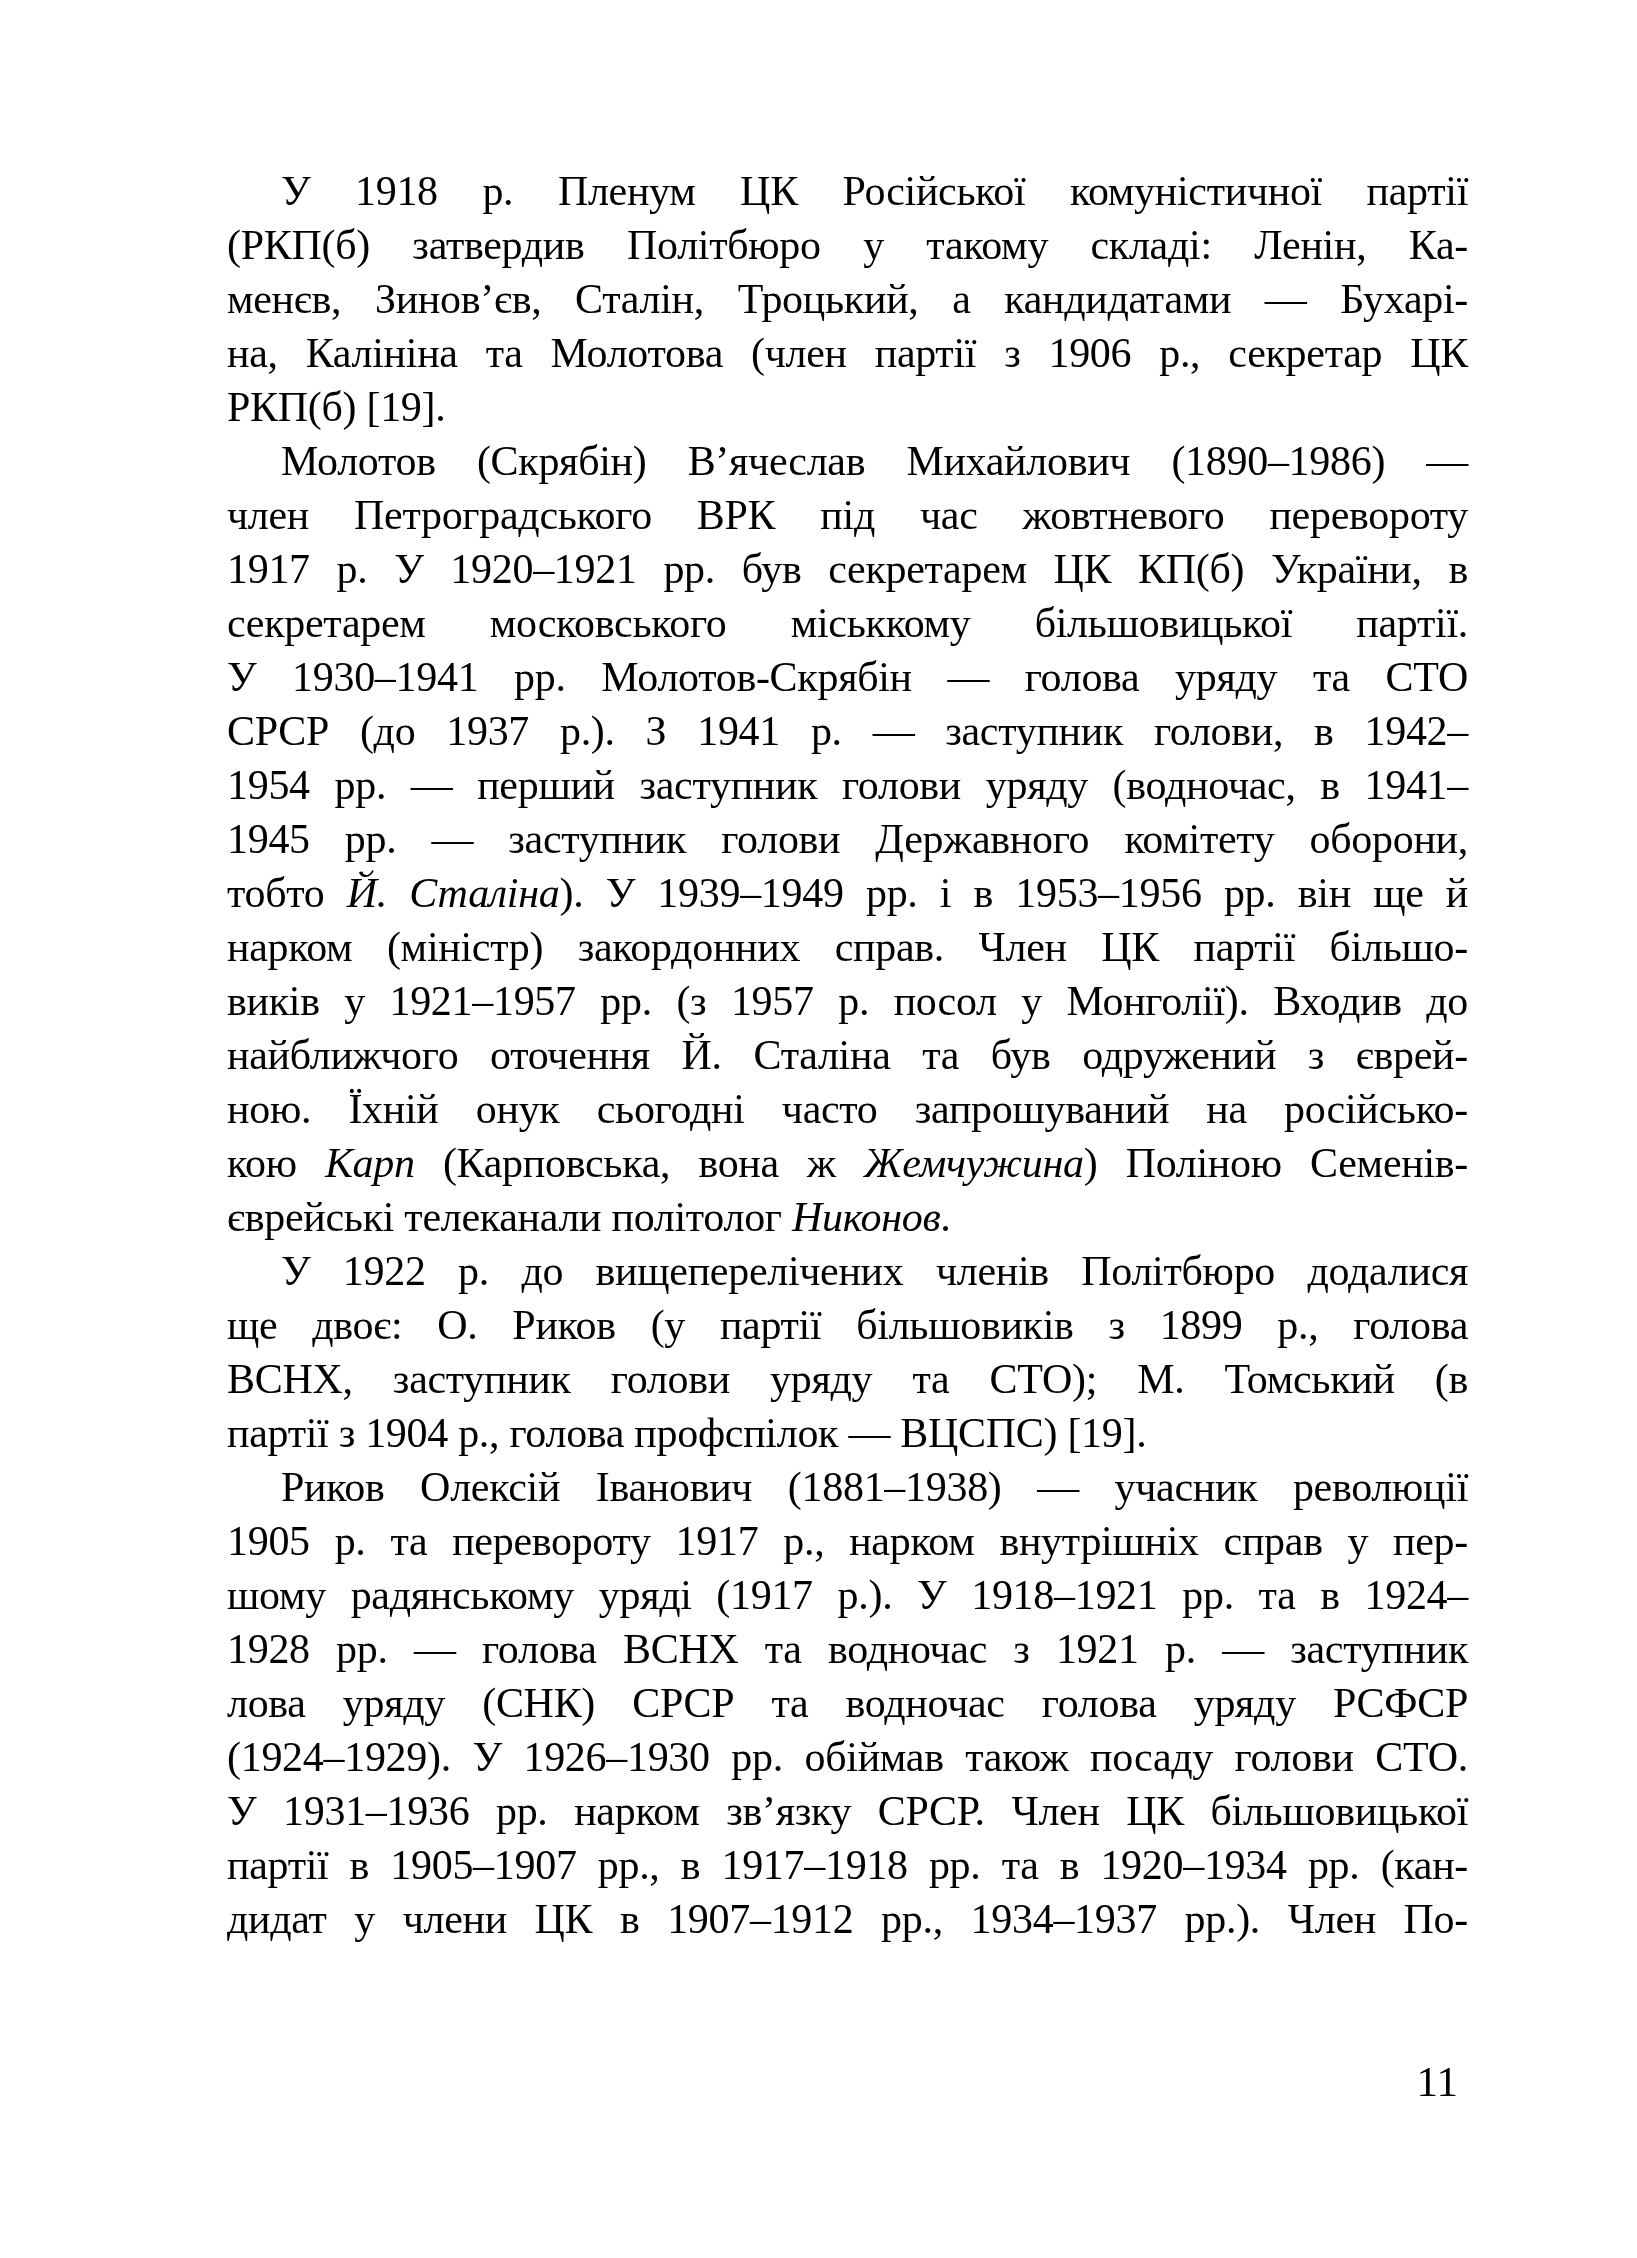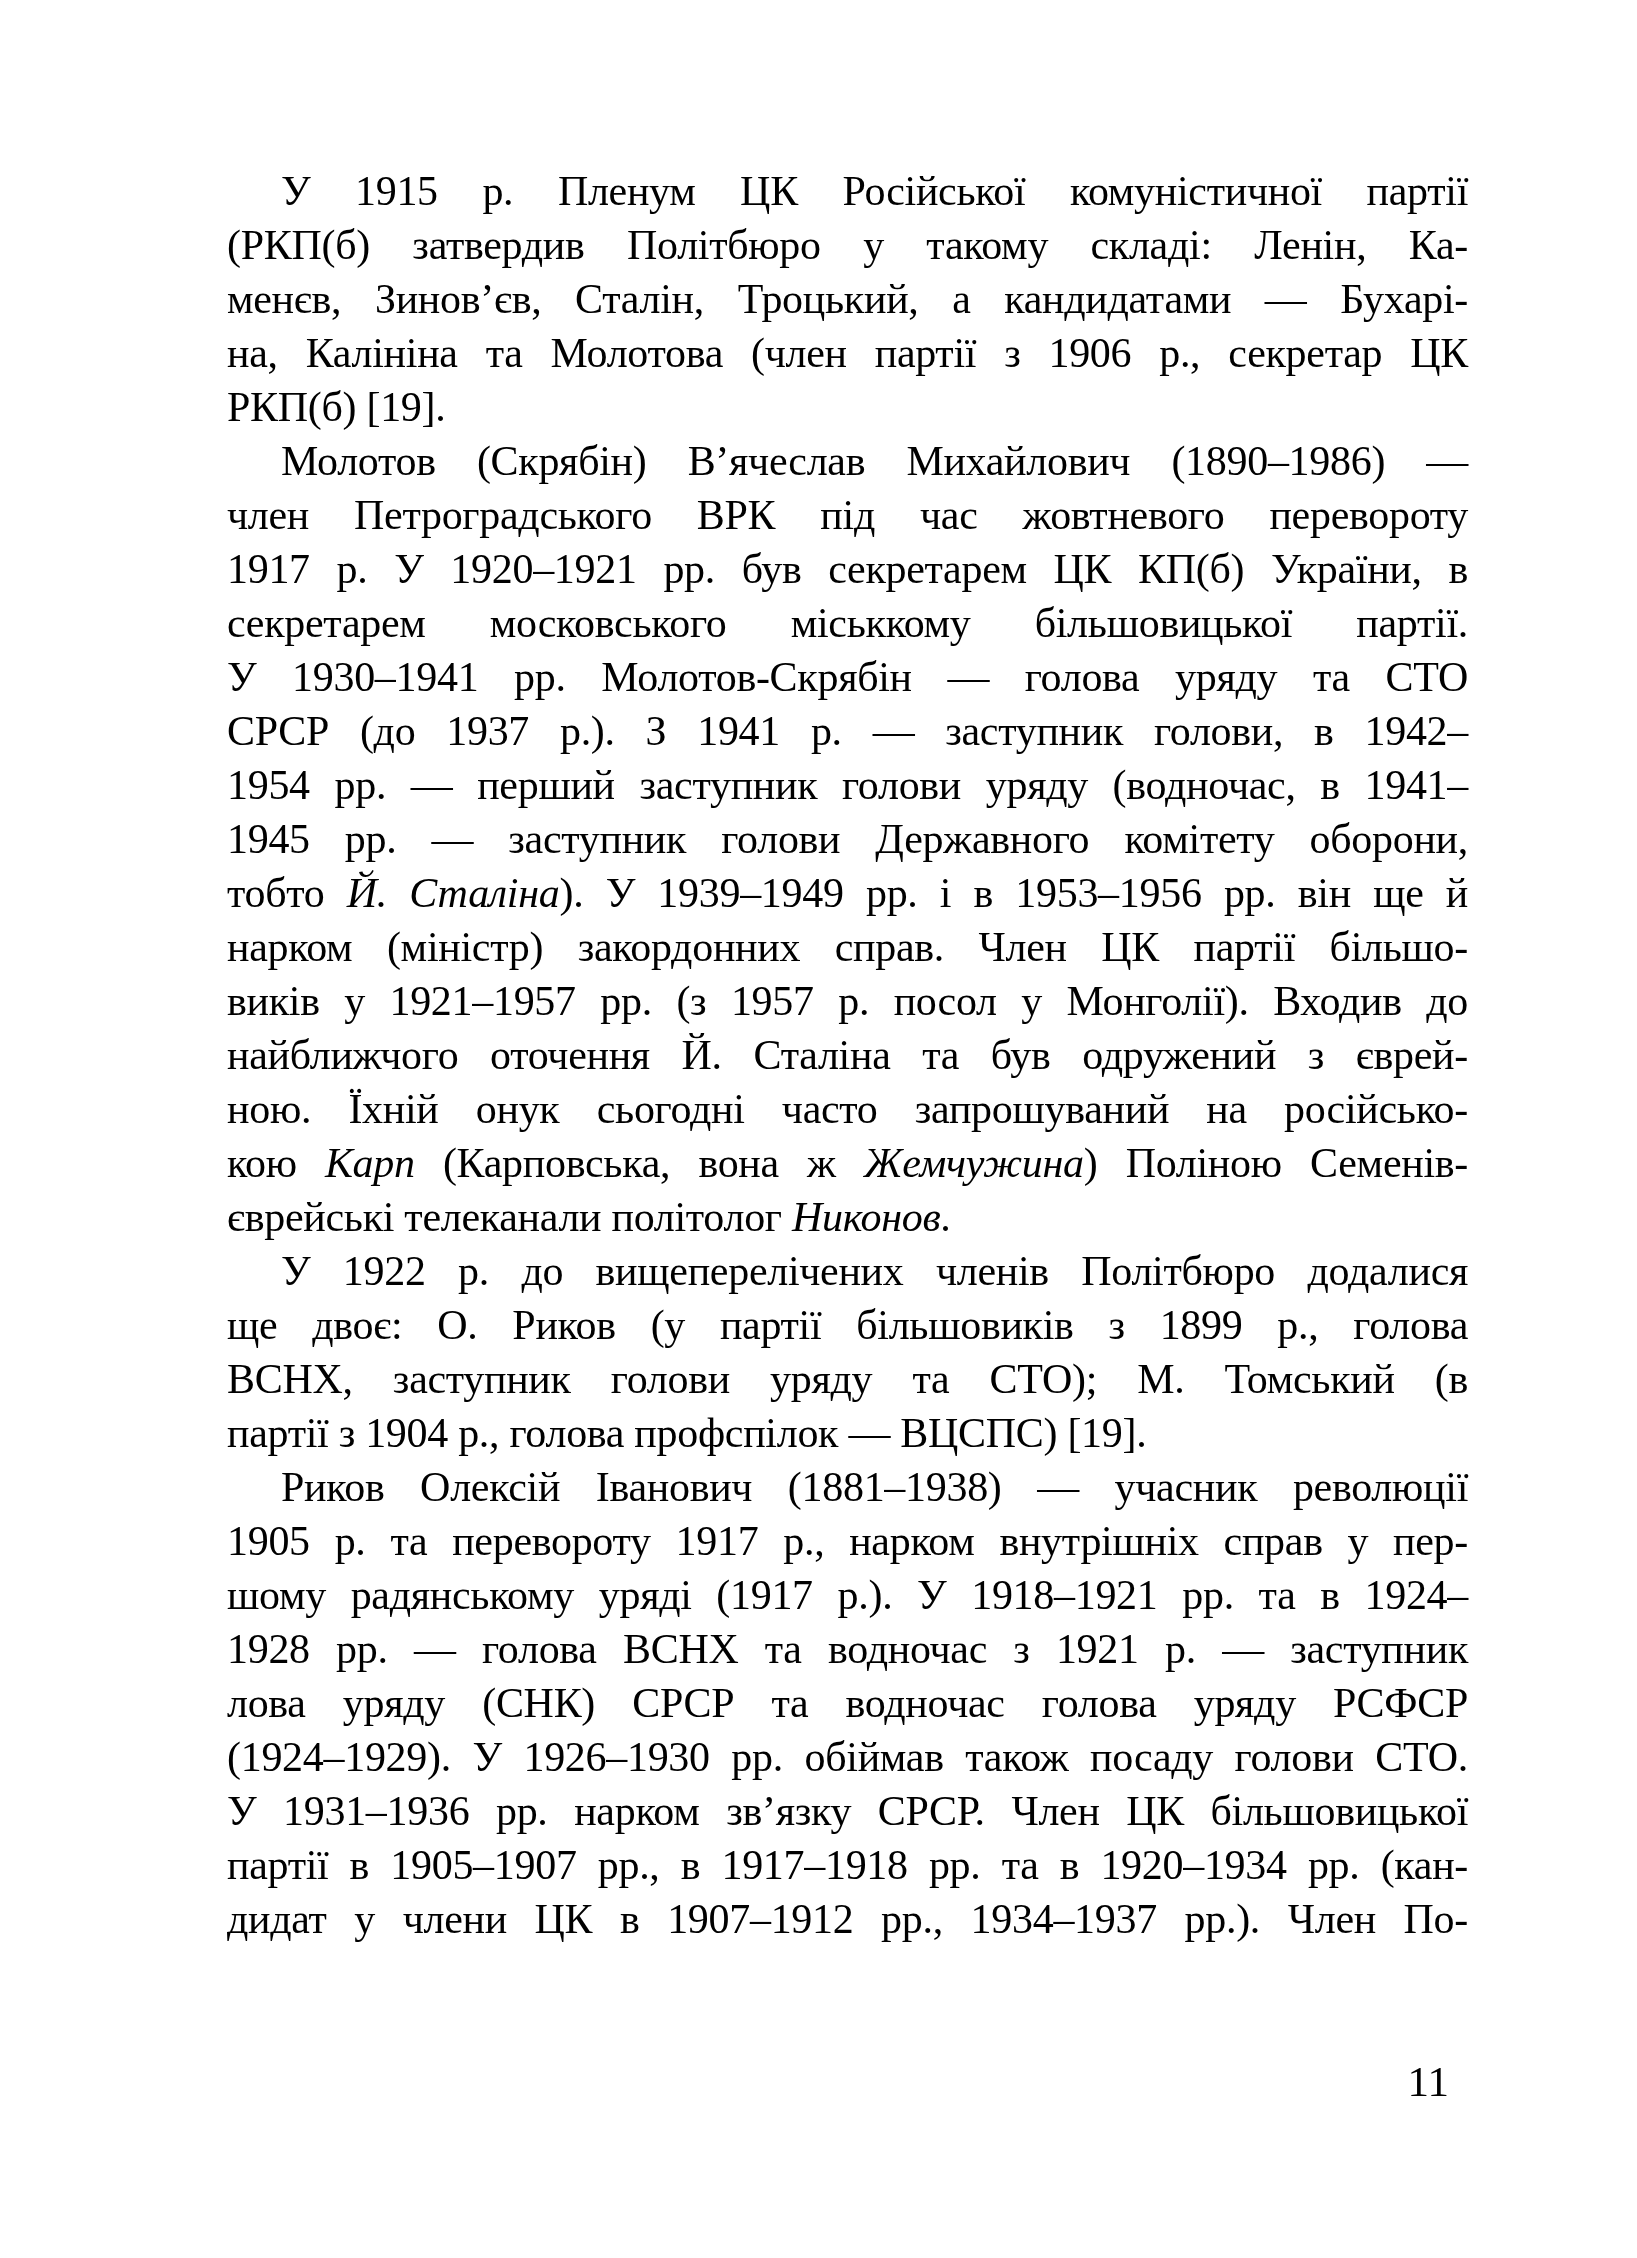--- a/index.html
+++ b/index.html
@@ -25,35 +25,35 @@
   .line {
     text-align: justify;
     text-align-last: justify;
   }
   .line.para-end { text-align-last: left; }
   .line.indent { text-indent: 54px; }
   .b { font-weight: normal; }
   .i { font-style: italic; }
   .page-number {
     position: absolute;
-    left: 210px;
+    left: 219px;
     top: 2055px;
     width: 1239px;
     text-align: right;
     font-size: 43px;
     line-height: 54px;
   }
 </style>
 </head>
 <body>
 
 <div class="page">
   <div class="text-block">
       <div class="paragraph">
-        <div class="line indent"><span>У 1915 р. Пленум ЦК Російської комуністичної партії</span></div>
+        <div class="line indent"><span>У 1918 р. Пленум ЦК Російської комуністичної партії</span></div>
         <div class="line"><span>(РКП(б) затвердив Політбюро у такому складі: Ленін, Ка-</span></div>
         <div class="line"><span>менєв, Зинов’єв, Сталін, Троцький, а кандидатами — Бухарі-</span></div>
         <div class="line"><span>на, Калініна та Молотова (член партії з 1906 р., секретар ЦК</span></div>
         <div class="line para-end"><span>РКП(б) [19].</span></div>
       </div>
       <div class="paragraph">
         <div class="line indent"><span class="b">Молотов (Скрябін) В’ячеслав Михайлович</span><span> (1890–1986) —</span></div>
         <div class="line"><span>член Петроградського ВРК під час жовтневого перевороту</span></div>
         <div class="line"><span>1917 р. У 1920–1921 рр. був секретарем ЦК КП(б) України, в</span></div>
         <div class="line"><span>секретарем московського міськкому більшовицької партії.</span></div>

